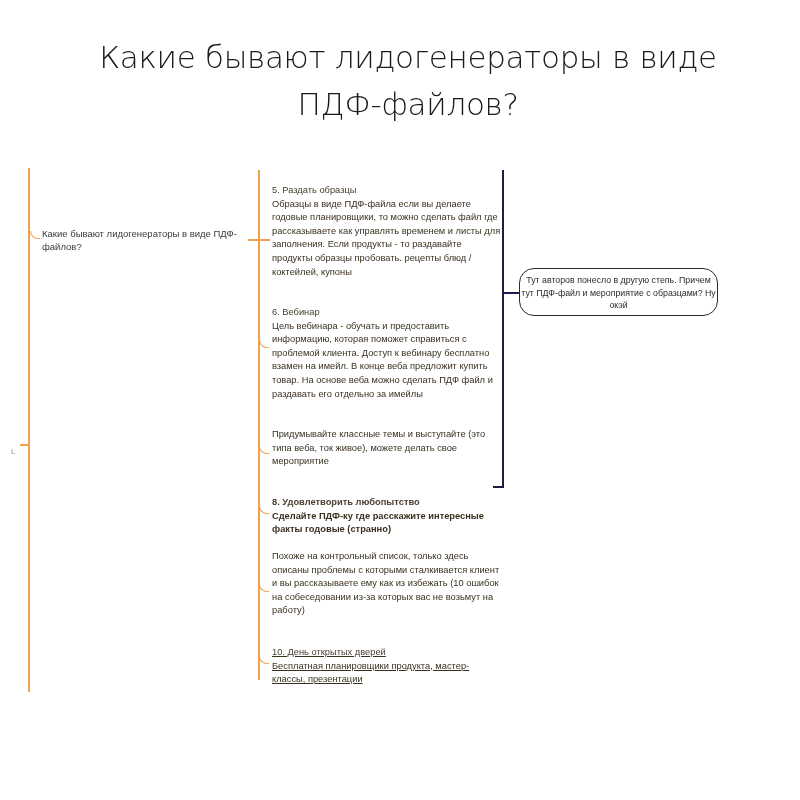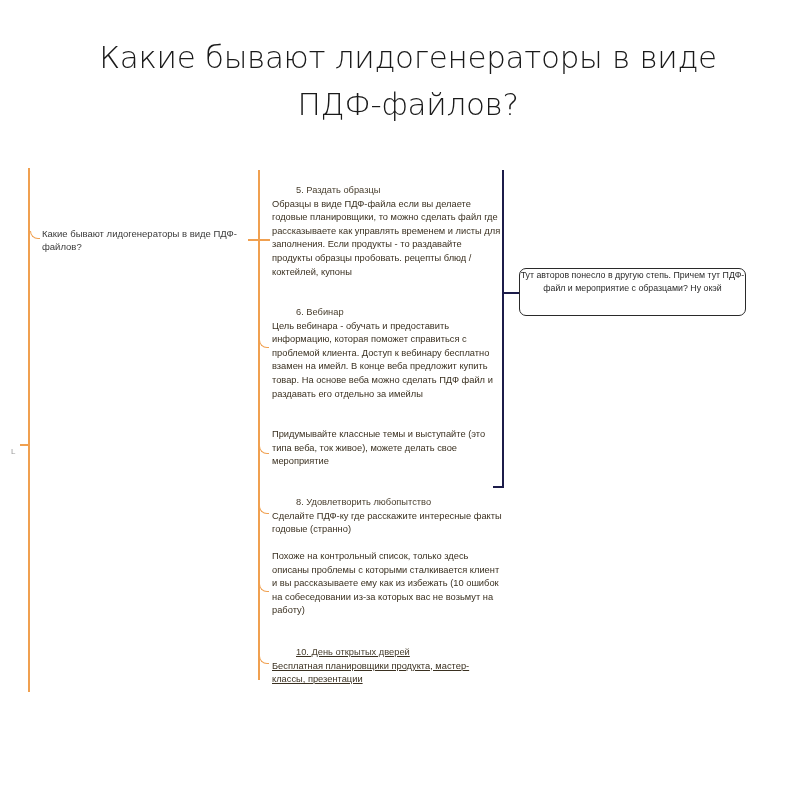--- a/index.html
+++ b/index.html
@@ -27,26 +27,27 @@
 
     .root-text {
       position: absolute; left: 42px; top: 227px; width: 215px;
       font-size: 9.5px; line-height: 13px; color: #3a3a3a;
     }
 
     .node {
       position: absolute; left: 272px; width: 230px;
       font-size: 9.3px; line-height: 13.6px; color: #3a3020;
     }
-    .node .node-title { color: #4a4030; margin-left: 24px; }
+    .node .node-title { color: #4a4030; }
 
     .comment {
-      position: absolute; left: 519px; top: 268px; width: 227px; height: 48px;
-      border: 1.5px solid #2a2a2a; border-radius: 7px; box-sizing: border-box;
+      position: absolute; left: 519px; top: 268px; width: 199px; height: 48px;
+      border: 1.5px solid #2a2a2a; border-radius: 15px; box-sizing: border-box;
       font-size: 8.8px; line-height: 12.5px; color: #2a2a2a; text-align: center;
+      padding-top: 5px;
     }
     .stray { position: absolute; left: 11px; top: 447px; font-size: 8px; color: #9a9a9a; }
   </style>
 </head>
 <body>
 
 <div class="title">
   <span>Какие бывают лидогенераторы в виде</span>
   <span>ПДФ-файлов?</span>
 </div>
@@ -71,21 +72,21 @@
   <div class="node-title">5. Раздать образцы</div>
   <div class="node-body">Образцы в виде ПДФ-файла если вы делаете годовые планировщики, то можно сделать файл где рассказываете как управлять временем и листы для заполнения. Если продукты - то раздавайте продукты образцы пробовать. рецепты блюд / коктейлей, купоны</div>
 </div>
 <div class="node" style="top:306px;">
   <div class="node-title">6. Вебинар</div>
   <div class="node-body">Цель вебинара - обучать и предоставить информацию, которая поможет справиться с проблемой клиента. Доступ к вебинару бесплатно взамен на имейл. В конце веба предложит купить товар. На основе веба можно сделать ПДФ файл и раздавать его отдельно за имейлы</div>
 </div>
 <div class="node" style="top:428px;">
   <div class="node-body">Придумывайте классные темы и выступайте (это типа веба, ток живое), можете делать свое мероприятие</div>
 </div>
-<div class="node" style="top:496px;">
+<div class="node" style="top:496px;font-weight:bold;">
   <div class="node-title">8. Удовлетворить любопытство</div>
   <div class="node-body">Сделайте ПДФ-ку где расскажите интересные факты годовые (странно)</div>
 </div>
 <div class="node" style="top:550px;">
   <div class="node-body">Похоже на контрольный список, только здесь описаны проблемы с которыми сталкивается клиент и вы рассказываете ему как из избежать (10 ошибок на собеседовании из-за которых вас не возьмут на работу)</div>
 </div>
 <div class="node" style="top:646px;text-decoration:underline;">
   <div class="node-title">10. День открытых дверей</div>
   <div class="node-body">Бесплатная планировщики продукта, мастер-классы, презентации</div>
 </div>

